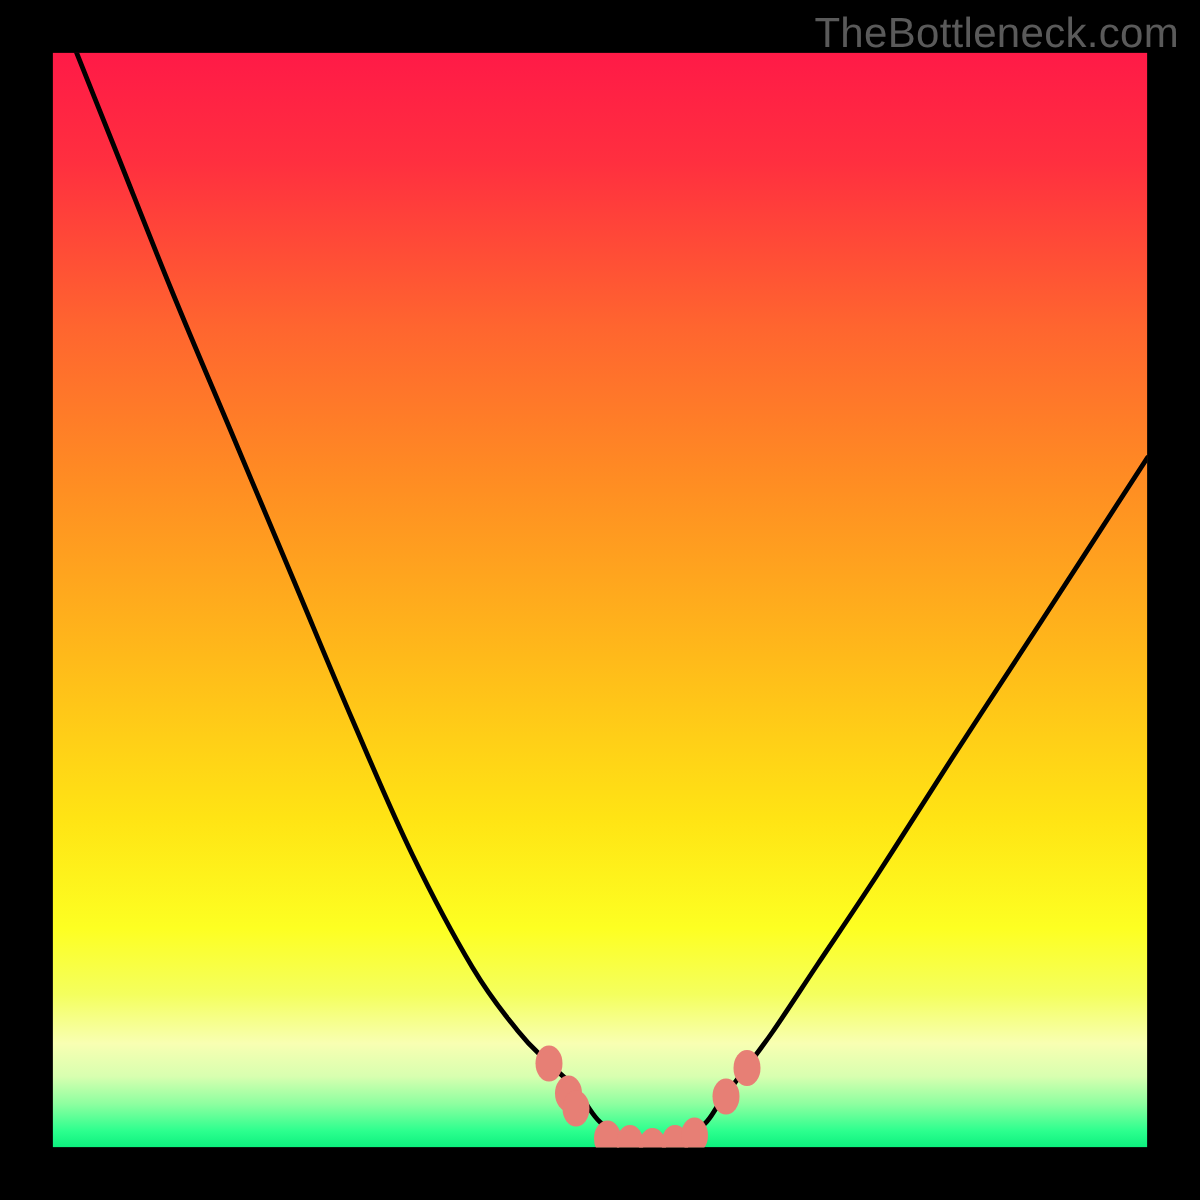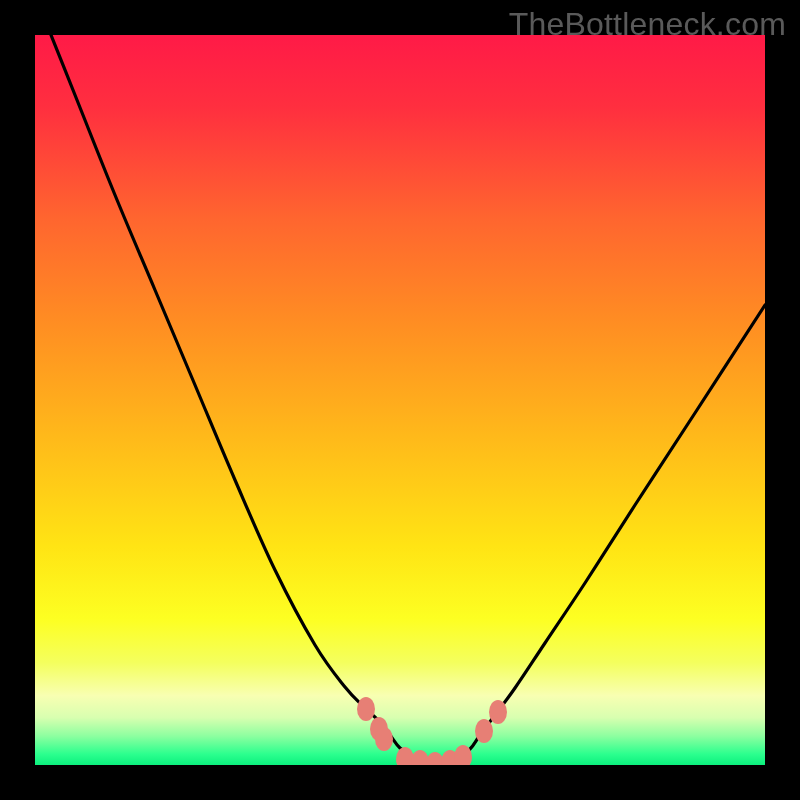--- a/index.html
+++ b/index.html
@@ -39,21 +39,21 @@
     top: 0;
     width: 100%;
     height: 100%;
     overflow: visible;
   }
   .watermark {
     position: absolute;
     top: 6px;
     right: 14px;
     font-family: Arial, Helvetica, sans-serif;
-    font-size: 32px;
+    font-size: 28px;
     color: #5a5a5a;
     letter-spacing: 0.2px;
     user-select: none;
   }
 </style>
 </head>
 <body>
 
 <div class="frame">
 

